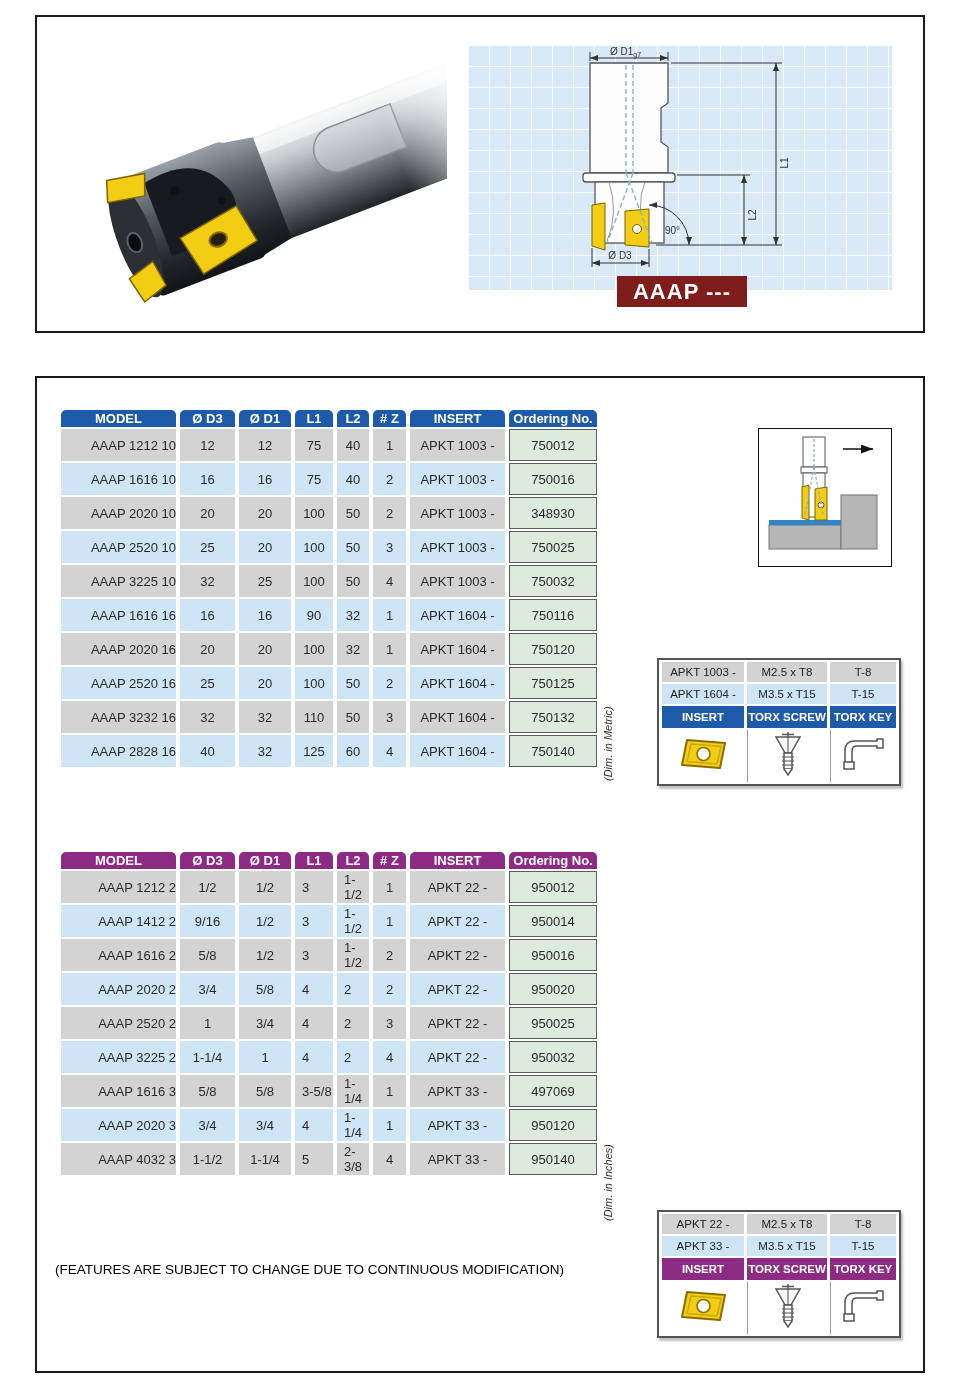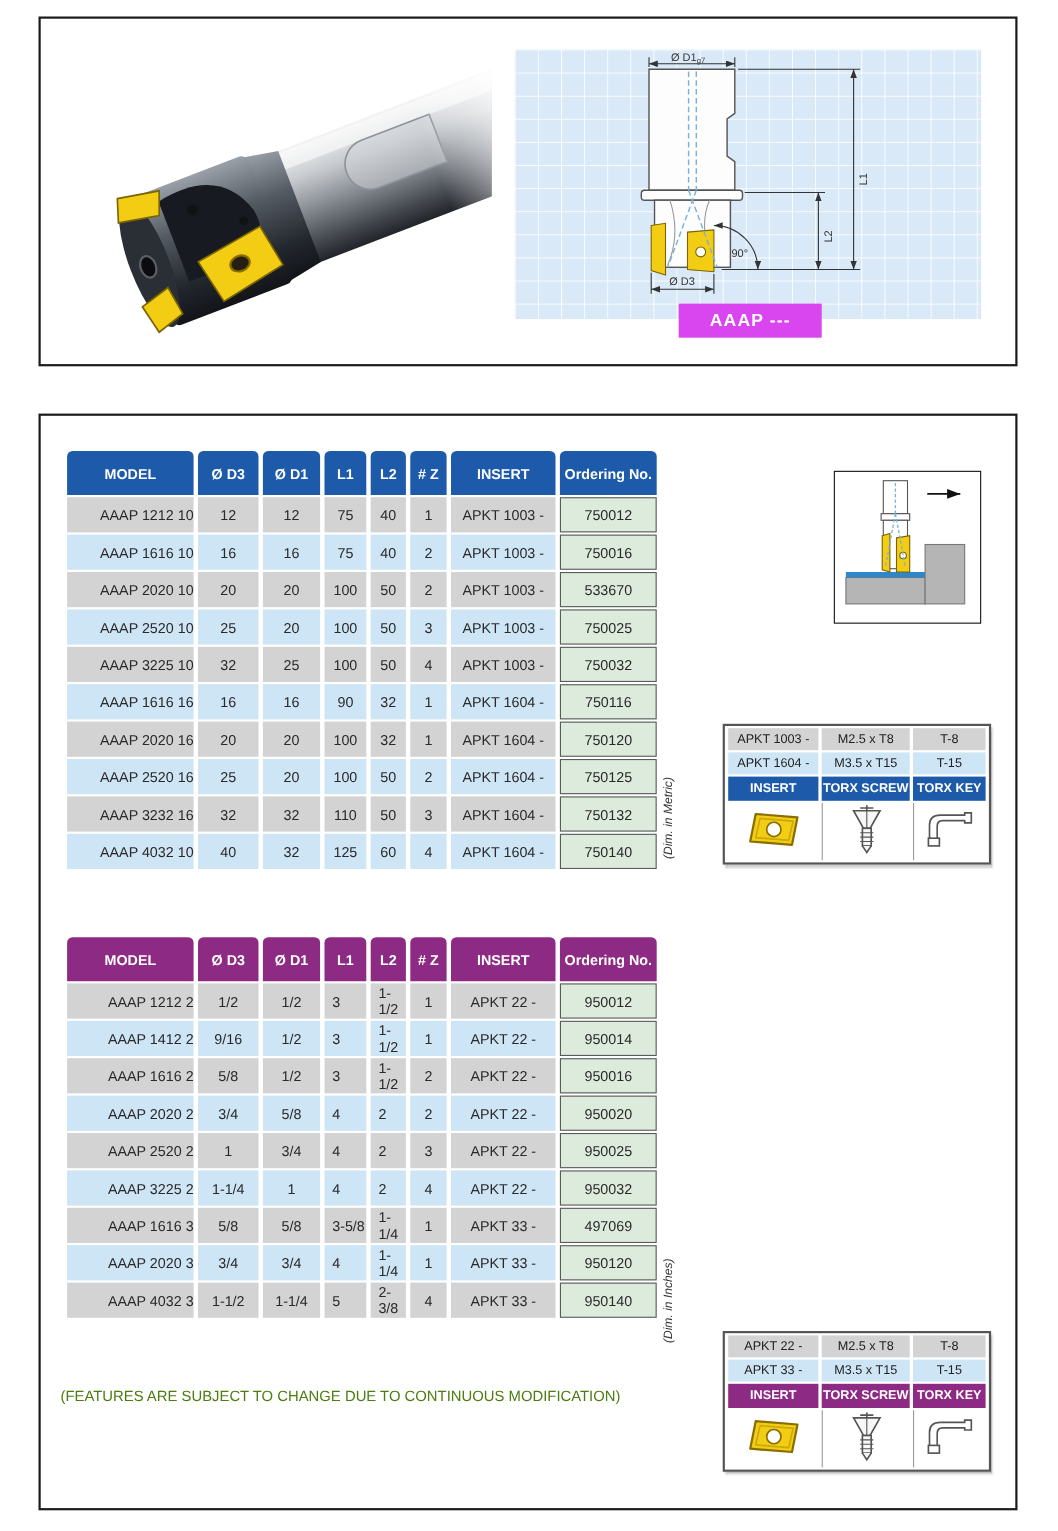--- a/index.html
+++ b/index.html
@@ -6,46 +6,46 @@
   body{width:962px;height:1392px;position:relative;font-family:"Liberation Sans",sans-serif;overflow:hidden;}
   .box{position:absolute;border:2px solid #1a1a1a;background:#fff;}
   #box-top{left:35px;top:15px;width:886px;height:314px;}
   #box-main{left:35px;top:376px;width:886px;height:993px;}
 
   
   .panel{position:absolute;left:431px;top:28px;width:424px;height:245px;background-color:#d9e9f8;
     background-image:linear-gradient(to right, rgba(255,255,255,.85) 1px, transparent 1px),
                      linear-gradient(to bottom, rgba(255,255,255,.85) 1px, transparent 1px);
     background-size:21px 21px;}
-  .banner{position:absolute;left:580px;top:259px;width:130px;height:31px;background:#d946ef;
-    color:#fff;font-weight:bold;font-size:16px;letter-spacing:1px;display:flex;align-items:center;justify-content:center;}
+  .banner{position:absolute;left:580px;top:259px;width:130px;height:31px;background:#7f1d1d;
+    color:#fff;font-weight:bold;font-size:22px;letter-spacing:1px;display:flex;align-items:center;justify-content:center;}
 
   .photo{position:absolute;left:20px;top:38px;width:390px;height:266px;}
 
   
   table.spec{position:absolute;border-collapse:separate;border-spacing:4px 2px;width:544px;table-layout:fixed;}
   #metric-table{left:20px;top:30px;}
   #inch-table{left:20px;top:472px;}
-  table.spec th{height:40px;color:#fff;font-weight:bold;font-size:13px;text-align:center;border-radius:5px 5px 0 0;padding:0;}
+  table.spec th{height:17px;color:#fff;font-weight:bold;font-size:13px;text-align:center;border-radius:5px 5px 0 0;padding:0;}
   table.spec.tbl-blue th{background:#1d5aa9;}
   table.spec.tbl-purple th{background:#8d2b84;}
   table.spec td{height:30px;font-size:13px;color:#2a2a2a;text-align:center;padding:0;vertical-align:middle;}
   table.spec tbody tr:nth-child(odd) td{background:#d3d3d3;}
   table.spec tbody tr:nth-child(even) td{background:#cee5f6;}
   table.spec tbody td:first-child{text-align:right;padding-left:13px;}
   table.spec tbody td:last-child{background:#dcebdb !important;border:1px solid #5a5a5a;margin-left:44px;}
   table.spec.tbl-purple tbody td:nth-child(4),
   table.spec.tbl-purple tbody td:nth-child(5){text-align:left;padding-left:7px;}
 
   .dim-note{position:absolute;left:565px;height:96px;writing-mode:vertical-rl;transform:rotate(180deg);
     font-style:italic;font-size:11px;color:#333;display:flex;align-items:center;justify-content:center;}
   #dim-note-metric{top:318px;}
   #dim-note-inch{top:756px;}
 
-  .footer-note{position:absolute;left:18px;top:884px;font-size:13.5px;color:#4d7c0f;}
+  .footer-note{position:absolute;left:18px;top:884px;font-size:13.5px;color:#000000;}
 
   
   .app-diagram{position:absolute;left:721px;top:50px;width:132px;height:137px;border:1.5px solid #111;background:#fff;}
 
   
   .mini{position:absolute;width:240px;border:2px solid #555;background:#fff;box-shadow:2px 3px 2px rgba(0,0,0,.25);
     border-collapse:separate;border-spacing:3px 2px;table-layout:fixed;}
   #mini-metric{left:620px;top:280px;}
   #mini-inch{left:620px;top:832px;}
   .mini td,.mini th{padding:0;text-align:center;vertical-align:middle;}
@@ -200,21 +200,21 @@
           <td>750016</td>
         </tr>
         <tr>
           <td>AAAP 2020 10</td>
           <td>20</td>
           <td>20</td>
           <td>100</td>
           <td>50</td>
           <td>2</td>
           <td>APKT 1003 -</td>
-          <td>533670</td>
+          <td>348930</td>
         </tr>
         <tr>
           <td>AAAP 2520 10</td>
           <td>25</td>
           <td>20</td>
           <td>100</td>
           <td>50</td>
           <td>3</td>
           <td>APKT 1003 -</td>
           <td>750025</td>
@@ -263,21 +263,21 @@
           <td>AAAP 3232 16</td>
           <td>32</td>
           <td>32</td>
           <td>110</td>
           <td>50</td>
           <td>3</td>
           <td>APKT 1604 -</td>
           <td>750132</td>
         </tr>
         <tr>
-          <td>AAAP 4032 10</td>
+          <td>AAAP 2828 16</td>
           <td>40</td>
           <td>32</td>
           <td>125</td>
           <td>60</td>
           <td>4</td>
           <td>APKT 1604 -</td>
           <td>750140</td>
         </tr>
       </tbody>
   </table>

